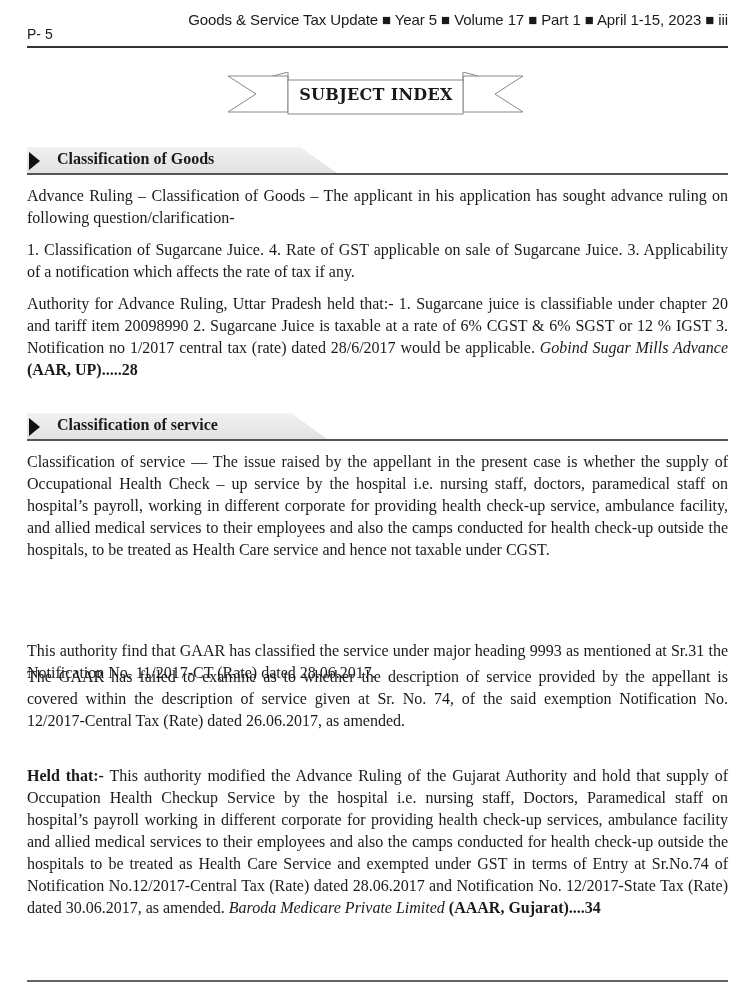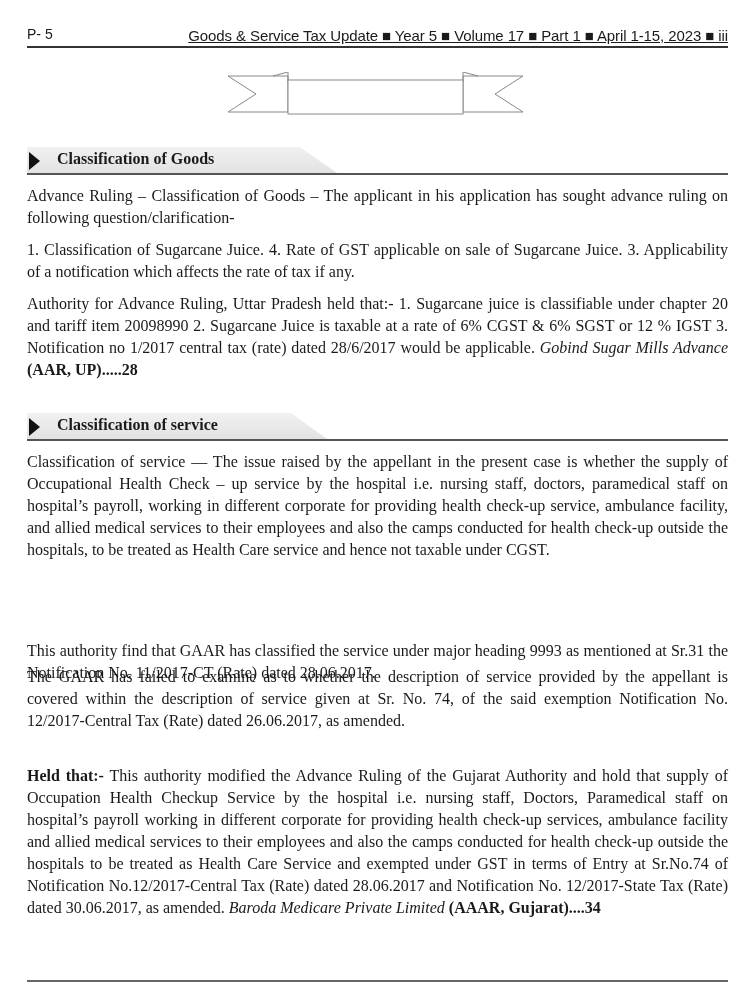--- a/index.html
+++ b/index.html
@@ -1,18 +1,18 @@
 <!DOCTYPE html>
 <html><head>
 <meta charset="utf-8">
 <style>
   html, body { margin: 0; padding: 0; background: #ffffff; }
   body { width: 750px; height: 1000px; position: relative; overflow: hidden; color: #1a1a1a; }
   .hdr-page { position: absolute; left: 27px; top: 26px; font: 14px "Liberation Sans", sans-serif; }
-  .hdr-title { position: absolute; right: 22px; top: 27px; font: 15px "Liberation Sans", sans-serif; letter-spacing: -0.1px; text-decoration: underline; }
+  .hdr-title { position: absolute; right: 22px; top: 11px; font: 15px "Liberation Sans", sans-serif; letter-spacing: -0.1px; }
   .hdr-rule { position: absolute; left: 27px; right: 22px; top: 46px; height: 2px; background: #333; }
   .ribbon { position: absolute; left: 228px; top: 72px; width: 295px; height: 44px; }
   .ribbon svg { position: absolute; left: 0; top: 0; }
   .ribbon-label { position: absolute; left: 62px; top: 13px; width: 172px; text-align: center;
     font: bold 16px "DejaVu Serif", serif; letter-spacing: 0.3px; }
   .sec-head { position: absolute; left: 27px; right: 22px; height: 28px; }
   .sec-head .band { position: absolute; left: 0; top: 0; height: 26px;
     background: linear-gradient(#f1f1f1, #e2e2e2); }
   .sec-head .rule { position: absolute; left: 0; right: 0; bottom: 0; height: 2px; background: #555; }
   .sec-head .tri { position: absolute; left: 2px; top: 5px; width: 0; height: 0;
@@ -32,20 +32,21 @@
 <div class="hdr-rule"></div>
 
 <div class="ribbon">
   <svg width="295" height="44" viewBox="0 0 295 44">
     <polygon points="0,4 60,4 60,40 0,40 28,22" fill="#fff" stroke="#888" stroke-width="1"></polygon>
     <polygon points="295,4 235,4 235,40 295,40 267,22" fill="#fff" stroke="#888" stroke-width="1"></polygon>
     <polyline points="45,4 60,0 60,10" fill="none" stroke="#888" stroke-width="1"></polyline>
     <polyline points="250,4 235,0 235,10" fill="none" stroke="#888" stroke-width="1"></polyline>
     <rect x="60" y="8" width="175" height="34" fill="#fff" stroke="#888" stroke-width="1"></rect>
   </svg>
+  <div class="ribbon-label">SUBJECT INDEX</div>
 </div>
 
 <div class="sec-head" style="top:147px;">
   <div class="band" style="width:310px; clip-path: polygon(0 0, 88% 0, 100% 100%, 0 100%);"></div>
   <div class="rule"></div>
   <div class="tri"></div>
   <div class="label">Classification of Goods</div>
 </div>
 
 <div class="para" style="top:185px;">Advance Ruling – Classification of Goods – The applicant in his application has sought advance ruling on following question/clarification-</div>

